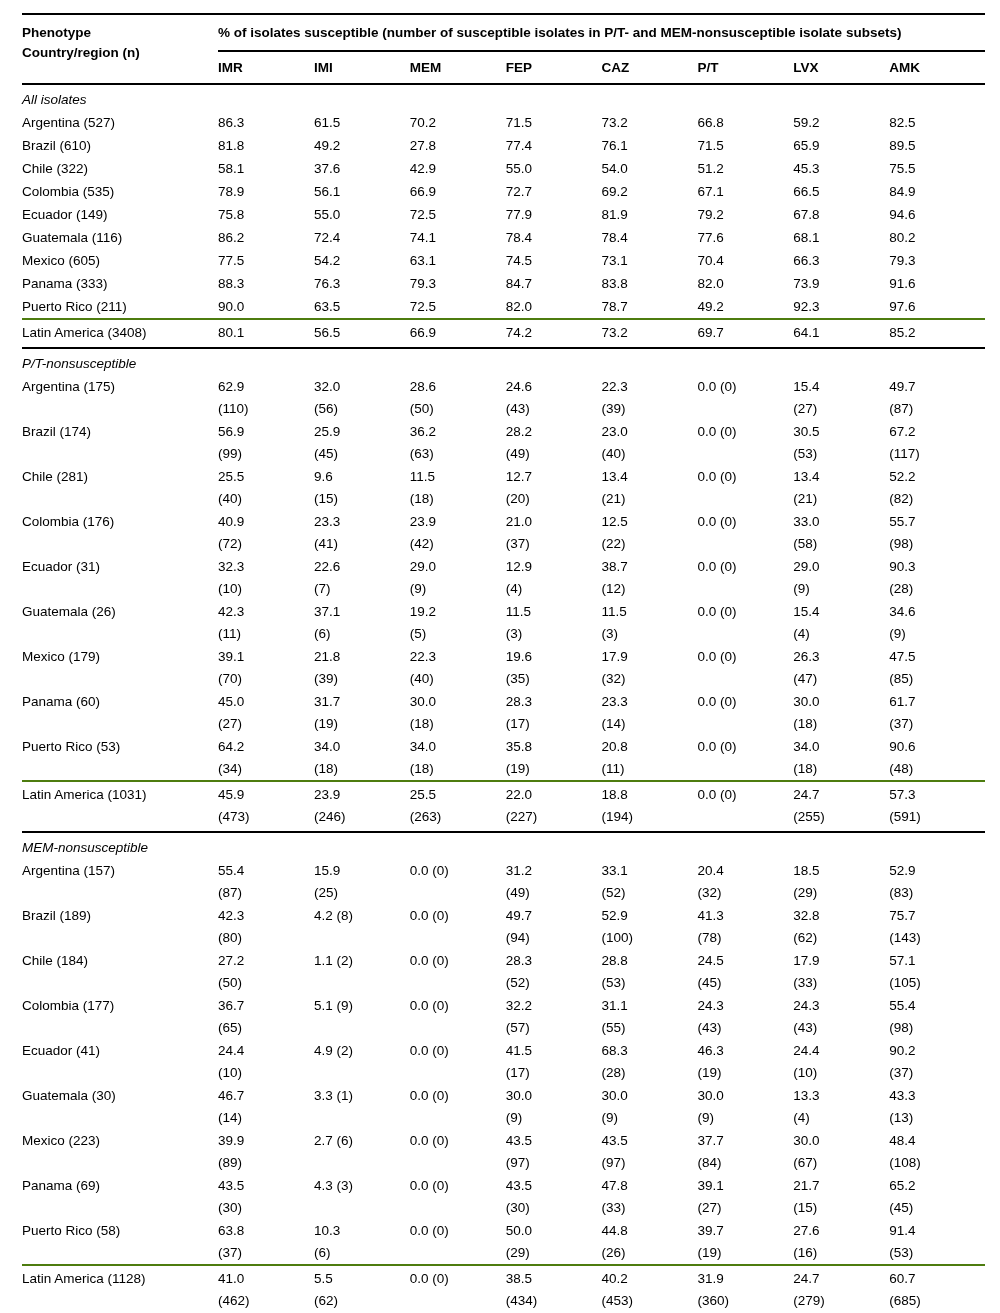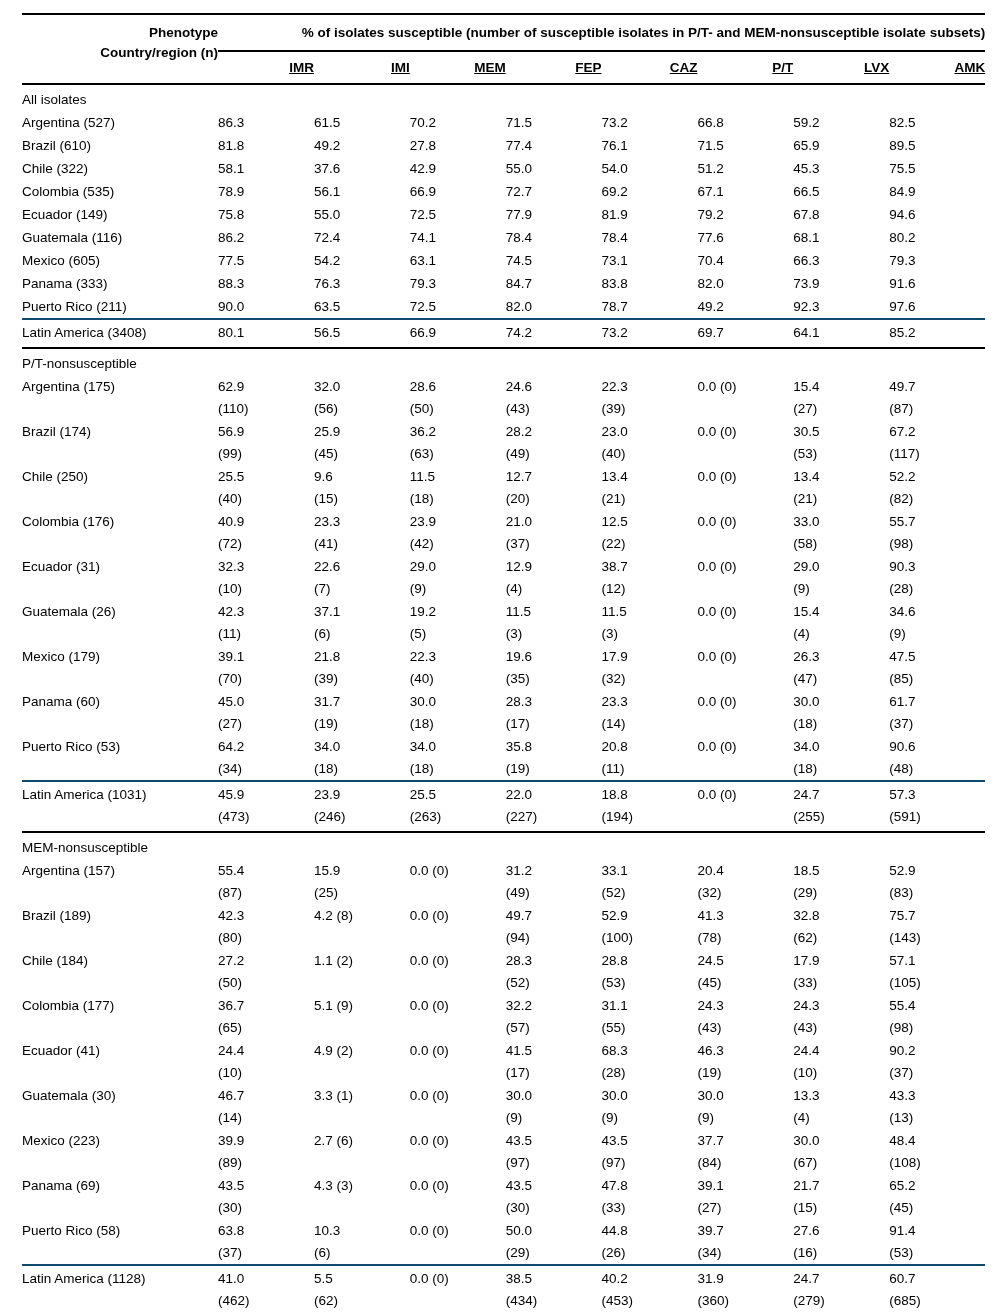--- a/index.html
+++ b/index.html
@@ -21,21 +21,21 @@
     table-layout: fixed;
     width: 963px;
     font-size: 13.5px;
     color: #000000;
   }
   col.stub-col { width: 196px; }
   col.data-col { width: 95.9px; }
 
   
   thead th {
-    text-align: right;
+    text-align: left;
     font-weight: bold;
     vertical-align: top;
     padding: 0;
   }
   tr.header-top-row th {
     border-top: 2px solid #000000;
   }
   th.stub-header {
     padding-top: 8px;
     line-height: 20px;
@@ -44,40 +44,40 @@
   th.spanner-header {
     padding: 8px 0 7px 0;
     line-height: 20px;
     border-bottom: 2px solid #000000;
     margin-top: 44px;
   }
   tr.col-header-row th {
     padding: 6px 0 5px 0;
     line-height: 20px;
     border-bottom: 2px solid #000000;
-    text-decoration: underline;
   }
 
   
   tbody td {
     text-align: left;
     vertical-align: top;
     padding: 0;
     line-height: 22px;
     white-space: pre-line;
   }
   tr.section-row td {
     padding-top: 4px;
     line-height: 22px;
+    font-style: italic;
   }
   tr.data-row td {
     padding-top: 1px;
   }
   tr.total-row td {
-    border-top: 2px solid #0c4a6e;
+    border-top: 2px solid #4d7c0f;
     border-bottom: 2px solid #000000;
     padding: 2px 0 3px 0;
   }
 </style>
 </head>
 <body>
 
 <div class="page">
   <table class="sus-table">
     <colgroup>
@@ -257,21 +257,21 @@
 (49)</td>
           <td>23.0
 (40)</td>
           <td>0.0 (0)</td>
           <td>30.5
 (53)</td>
           <td>67.2
 (117)</td>
         </tr>
         <tr class="data-row">
-          <td>Chile (250)</td>
+          <td>Chile (281)</td>
           <td>25.5
 (40)</td>
           <td>9.6
 (15)</td>
           <td>11.5
 (18)</td>
           <td>12.7
 (20)</td>
           <td>13.4
 (21)</td>
@@ -552,21 +552,21 @@
           <td>63.8
 (37)</td>
           <td>10.3
 (6)</td>
           <td>0.0 (0)</td>
           <td>50.0
 (29)</td>
           <td>44.8
 (26)</td>
           <td>39.7
-(34)</td>
+(19)</td>
           <td>27.6
 (16)</td>
           <td>91.4
 (53)</td>
         </tr>
         <tr class="total-row">
           <td>Latin America (1128)</td>
           <td>41.0
 (462)</td>
           <td>5.5

